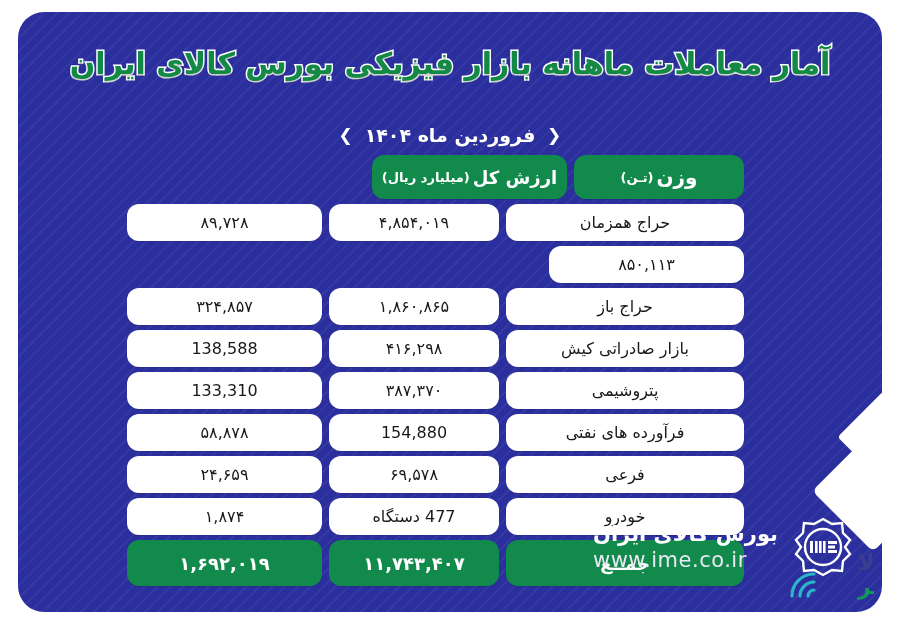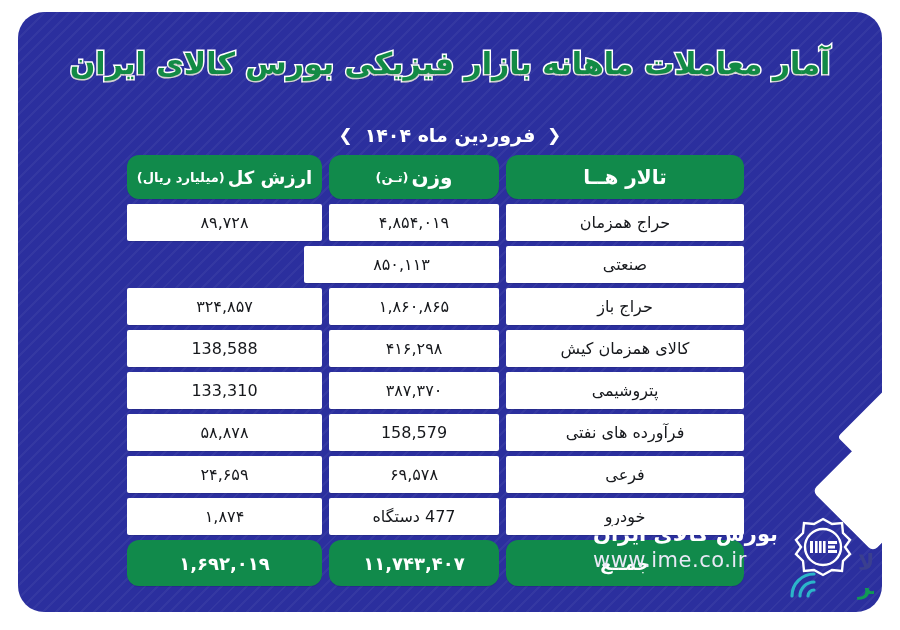--- a/index.html
+++ b/index.html
@@ -54,21 +54,21 @@
   
   .table{
     position:absolute;right:138px;top:143px;width:610px;
     display:flex;flex-direction:column;gap:5px;direction:rtl;
   }
   .row{display:flex;flex-direction:row;gap:7px;height:37px;}
   .row.head{height:44px;}
   .row.total{height:46px;}
   .cell{
     display:flex;align-items:center;justify-content:center;
-    border-radius:2px;background:#ffffff;color:#16181c;
+    border-radius:12px;background:#ffffff;color:#16181c;
     font-size:16px;font-weight:500;direction:rtl;
     box-shadow:0 1px 0 rgba(0,0,0,.10);
     white-space:nowrap;
   }
   .c-hall{flex:0 0 238px;}
   .c-weight{flex:0 0 170px;}
   .c-value{flex:0 0 195px;}
 
   .row.head .cell{
     background:#118a4b;color:#ffffff;font-weight:bold;font-size:20px;
@@ -110,60 +110,56 @@
 
     <div class="subtitle-row">
       <span class="chev l">❯</span>
       <span class="subtitle">فروردین ماه ۱۴۰۴</span>
       <span class="chev">❯</span>
     </div>
 
     <div class="table">
 
       <div class="row head">
-        <div class="cell c-hall">
-          <span>تالار هــا</span>
-        </div>
         <div class="cell c-weight">
           <span>وزن</span>
           <span class="unit">(تـن)</span>
         </div>
         <div class="cell c-value">
           <span>ارزش کل</span>
           <span class="unit">(میلیارد ریال)</span>
         </div>
       </div>
 
       <div class="row">
         <div class="cell c-hall">حراج همزمان</div>
         <div class="cell c-weight">۴,۸۵۴,۰۱۹</div>
         <div class="cell c-value">۸۹,۷۲۸</div>
       </div>
       <div class="row">
-        <div class="cell c-hall">صنعتی</div>
         <div class="cell c-value">۸۵۰,۱۱۳</div>
       </div>
       <div class="row">
         <div class="cell c-hall">حراج باز</div>
         <div class="cell c-weight">۱,۸۶۰,۸۶۵</div>
         <div class="cell c-value">۳۲۴,۸۵۷</div>
       </div>
       <div class="row">
-        <div class="cell c-hall">کالای همزمان کیش</div>
+        <div class="cell c-hall">بازار صادراتی کیش</div>
         <div class="cell c-weight">۴۱۶,۲۹۸</div>
         <div class="cell c-value">138,588</div>
       </div>
       <div class="row">
         <div class="cell c-hall">پتروشیمی</div>
         <div class="cell c-weight">۳۸۷,۳۷۰</div>
         <div class="cell c-value">133,310</div>
       </div>
       <div class="row">
         <div class="cell c-hall">فرآورده های نفتی</div>
-        <div class="cell c-weight">158,579</div>
+        <div class="cell c-weight">154,880</div>
         <div class="cell c-value">۵۸,۸۷۸</div>
       </div>
       <div class="row">
         <div class="cell c-hall">فرعی</div>
         <div class="cell c-weight">۶۹,۵۷۸</div>
         <div class="cell c-value">۲۴,۶۵۹</div>
       </div>
       <div class="row">
         <div class="cell c-hall">خودرو</div>
         <div class="cell c-weight">477 دستگاه</div>

